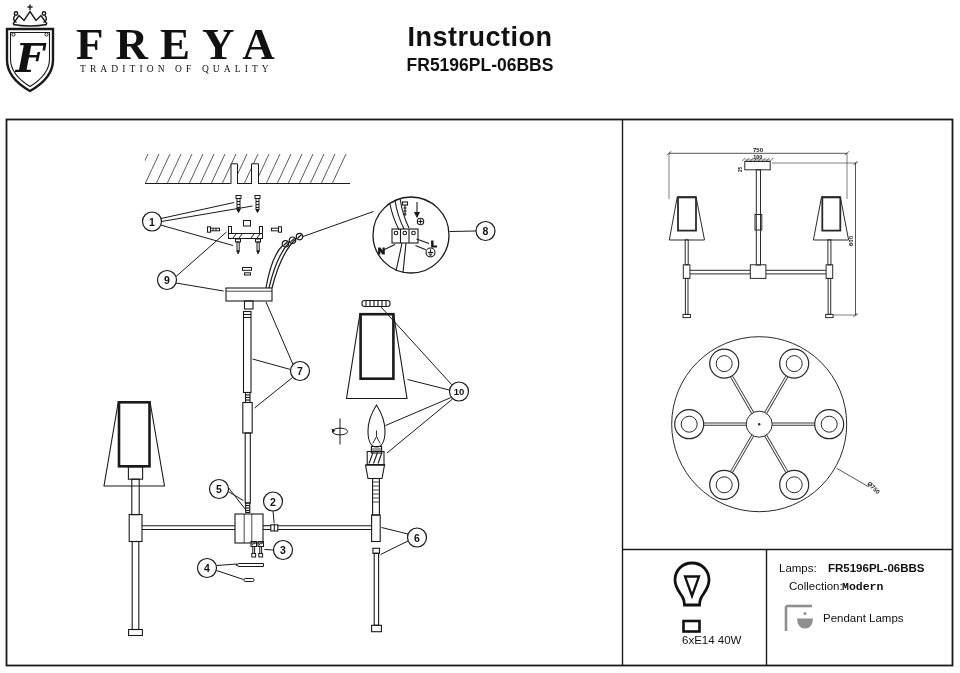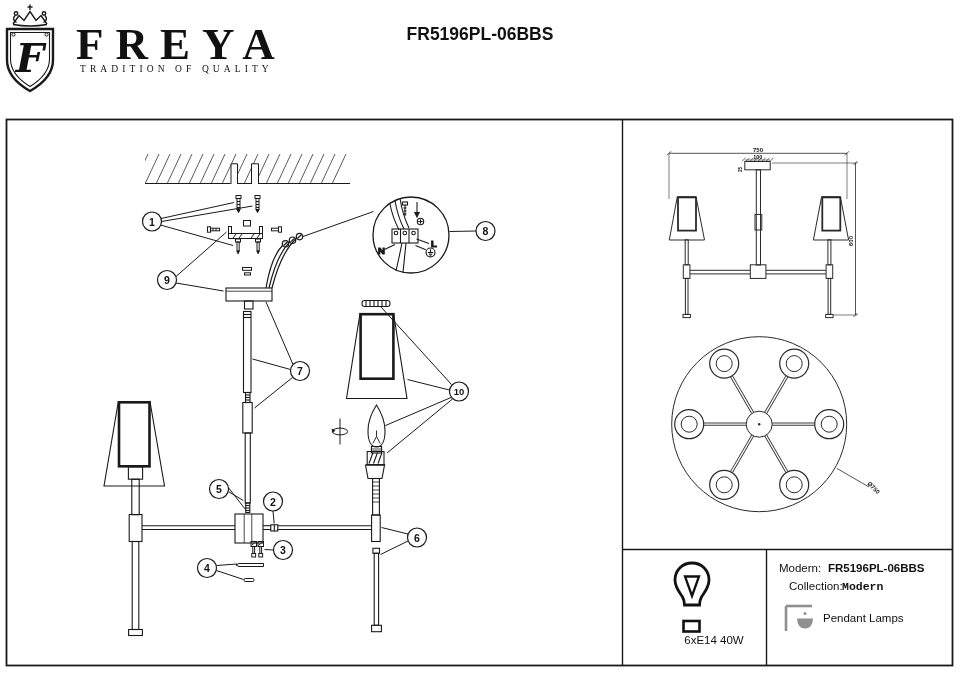--- a/index.html
+++ b/index.html
@@ -6,21 +6,21 @@
   #page{position:relative;width:960px;height:673px;background:#fff;overflow:hidden;
         font-family:"Liberation Sans",sans-serif;color:#111;}
   .abs{position:absolute;}
   #title-block{left:330px;top:22px;width:300px;text-align:center;}
   #page-title{font-size:27px;font-weight:700;letter-spacing:.5px;}
   #page-model{font-size:17.5px;font-weight:700;margin-top:2px;}
   #brand-word{left:76px;top:22px;font-family:"Liberation Serif",serif;font-weight:700;
               font-size:45px;letter-spacing:12px;line-height:1;}
   #brand-tagline{left:80px;top:64px;font-family:"Liberation Serif",serif;font-size:9.5px;
                  letter-spacing:4.1px;font-weight:500;text-align:center;}
-  #bulb-spec{left:666px;top:634px;width:96px;text-align:center;font-size:11.5px;}
+  #bulb-spec{left:682px;top:634px;width:96px;text-align:left;font-size:11.5px;}
   .spec-row{font-size:11.5px;}
   #spec-model-label{left:779px;top:562px;}
   #spec-model-value{left:828px;top:562px;font-weight:700;}
   #spec-coll-label{left:779px;top:580px;margin-left:10px;}
   #spec-coll-value{left:842px;top:580px;font-weight:700;font-family:Liberation Mono, monospace;}
   #spec-category{left:823px;top:612px;font-size:11.5px;}
   svg{display:block;}
   text{font-family:"Liberation Sans",sans-serif;fill:#111;}
 </style>
 </head>
@@ -44,20 +44,21 @@
       <path d="M7.5,29.5 H46.5 V56 Q46.5,71.5 27,83.5 Q7.5,71.5 7.5,56 Z" stroke-width="1.1"></path>
       <circle cx="10.5" cy="31.5" r="1.6"></circle>
         <circle cx="43.5" cy="31.5" r="1.6"></circle>
     </g>
     <text x="27" y="69" text-anchor="middle" style="font-family:'DejaVu Serif',serif;font-style:italic;font-weight:700;font-size:40px">F</text>
   </svg>
   <div class="abs" id="brand-word">FREYA</div>
   <div class="abs" id="brand-tagline">TRADITION OF QUALITY</div>
 
   <div class="abs" id="title-block">
+    <div id="page-title">Instruction</div>
     <div id="page-model">FR5196PL-06BBS</div>
   </div>
 
   <svg class="abs" style="left:0;top:0" width="960" height="673" viewBox="0 0 960 673">
     <defs>
       <clipPath id="ceilclip">
           <rect x="145" y="153.5" width="205" height="30.5"></rect>
         </clipPath>
     </defs>
 
@@ -464,21 +465,21 @@
 
   <svg class="abs" style="left:668px;top:560px" width="48" height="76" viewBox="0 0 48 76">
     <g stroke="#111" fill="none" stroke-width="2.8">
       <path d="M24,3 c10,0 17,7.5 17,17 c0,7.5 -4.5,12 -7.5,17 c-1.6,2.7 -2,5 -2,8 h-15 c0,-3 -0.4,-5.3 -2,-8 c-3,-5 -7.5,-9.5 -7.5,-17 c0,-9.5 7,-17 17,-17 Z"></path>
       <path d="M17,16.5 h14 l-7,19.5 Z" stroke-width="2.3"></path>
       <rect x="15.5" y="61" width="16" height="10.5" stroke-width="2.6"></rect>
     </g>
   </svg>
   <div class="abs" id="bulb-spec">6xE14 40W</div>
 
-  <div class="abs spec-row" id="spec-model-label">Modern:</div>
+  <div class="abs spec-row" id="spec-model-label">Lamps:</div>
   <div class="abs spec-row" id="spec-model-value">FR5196PL-06BBS</div>
   <div class="abs spec-row" id="spec-coll-label">Collection:</div>
   <div class="abs spec-row" id="spec-coll-value">Modern</div>
 
   <svg class="abs" style="left:784px;top:600px" width="32" height="34" viewBox="0 0 32 34">
     <line x1="2" y1="6" x2="28" y2="6" stroke="#8f8f8f" stroke-width="2.6"></line>
     <line x1="2" y1="6" x2="2" y2="31" stroke="#8f8f8f" stroke-width="2.6"></line>
     <circle cx="21" cy="13.5" r="1.5" fill="#8f8f8f"></circle>
     <path d="M13,18.5 h16 q-0.5,10 -8,10 q-7.5,0 -8,-10 Z" fill="#8f8f8f"></path>
   </svg>

